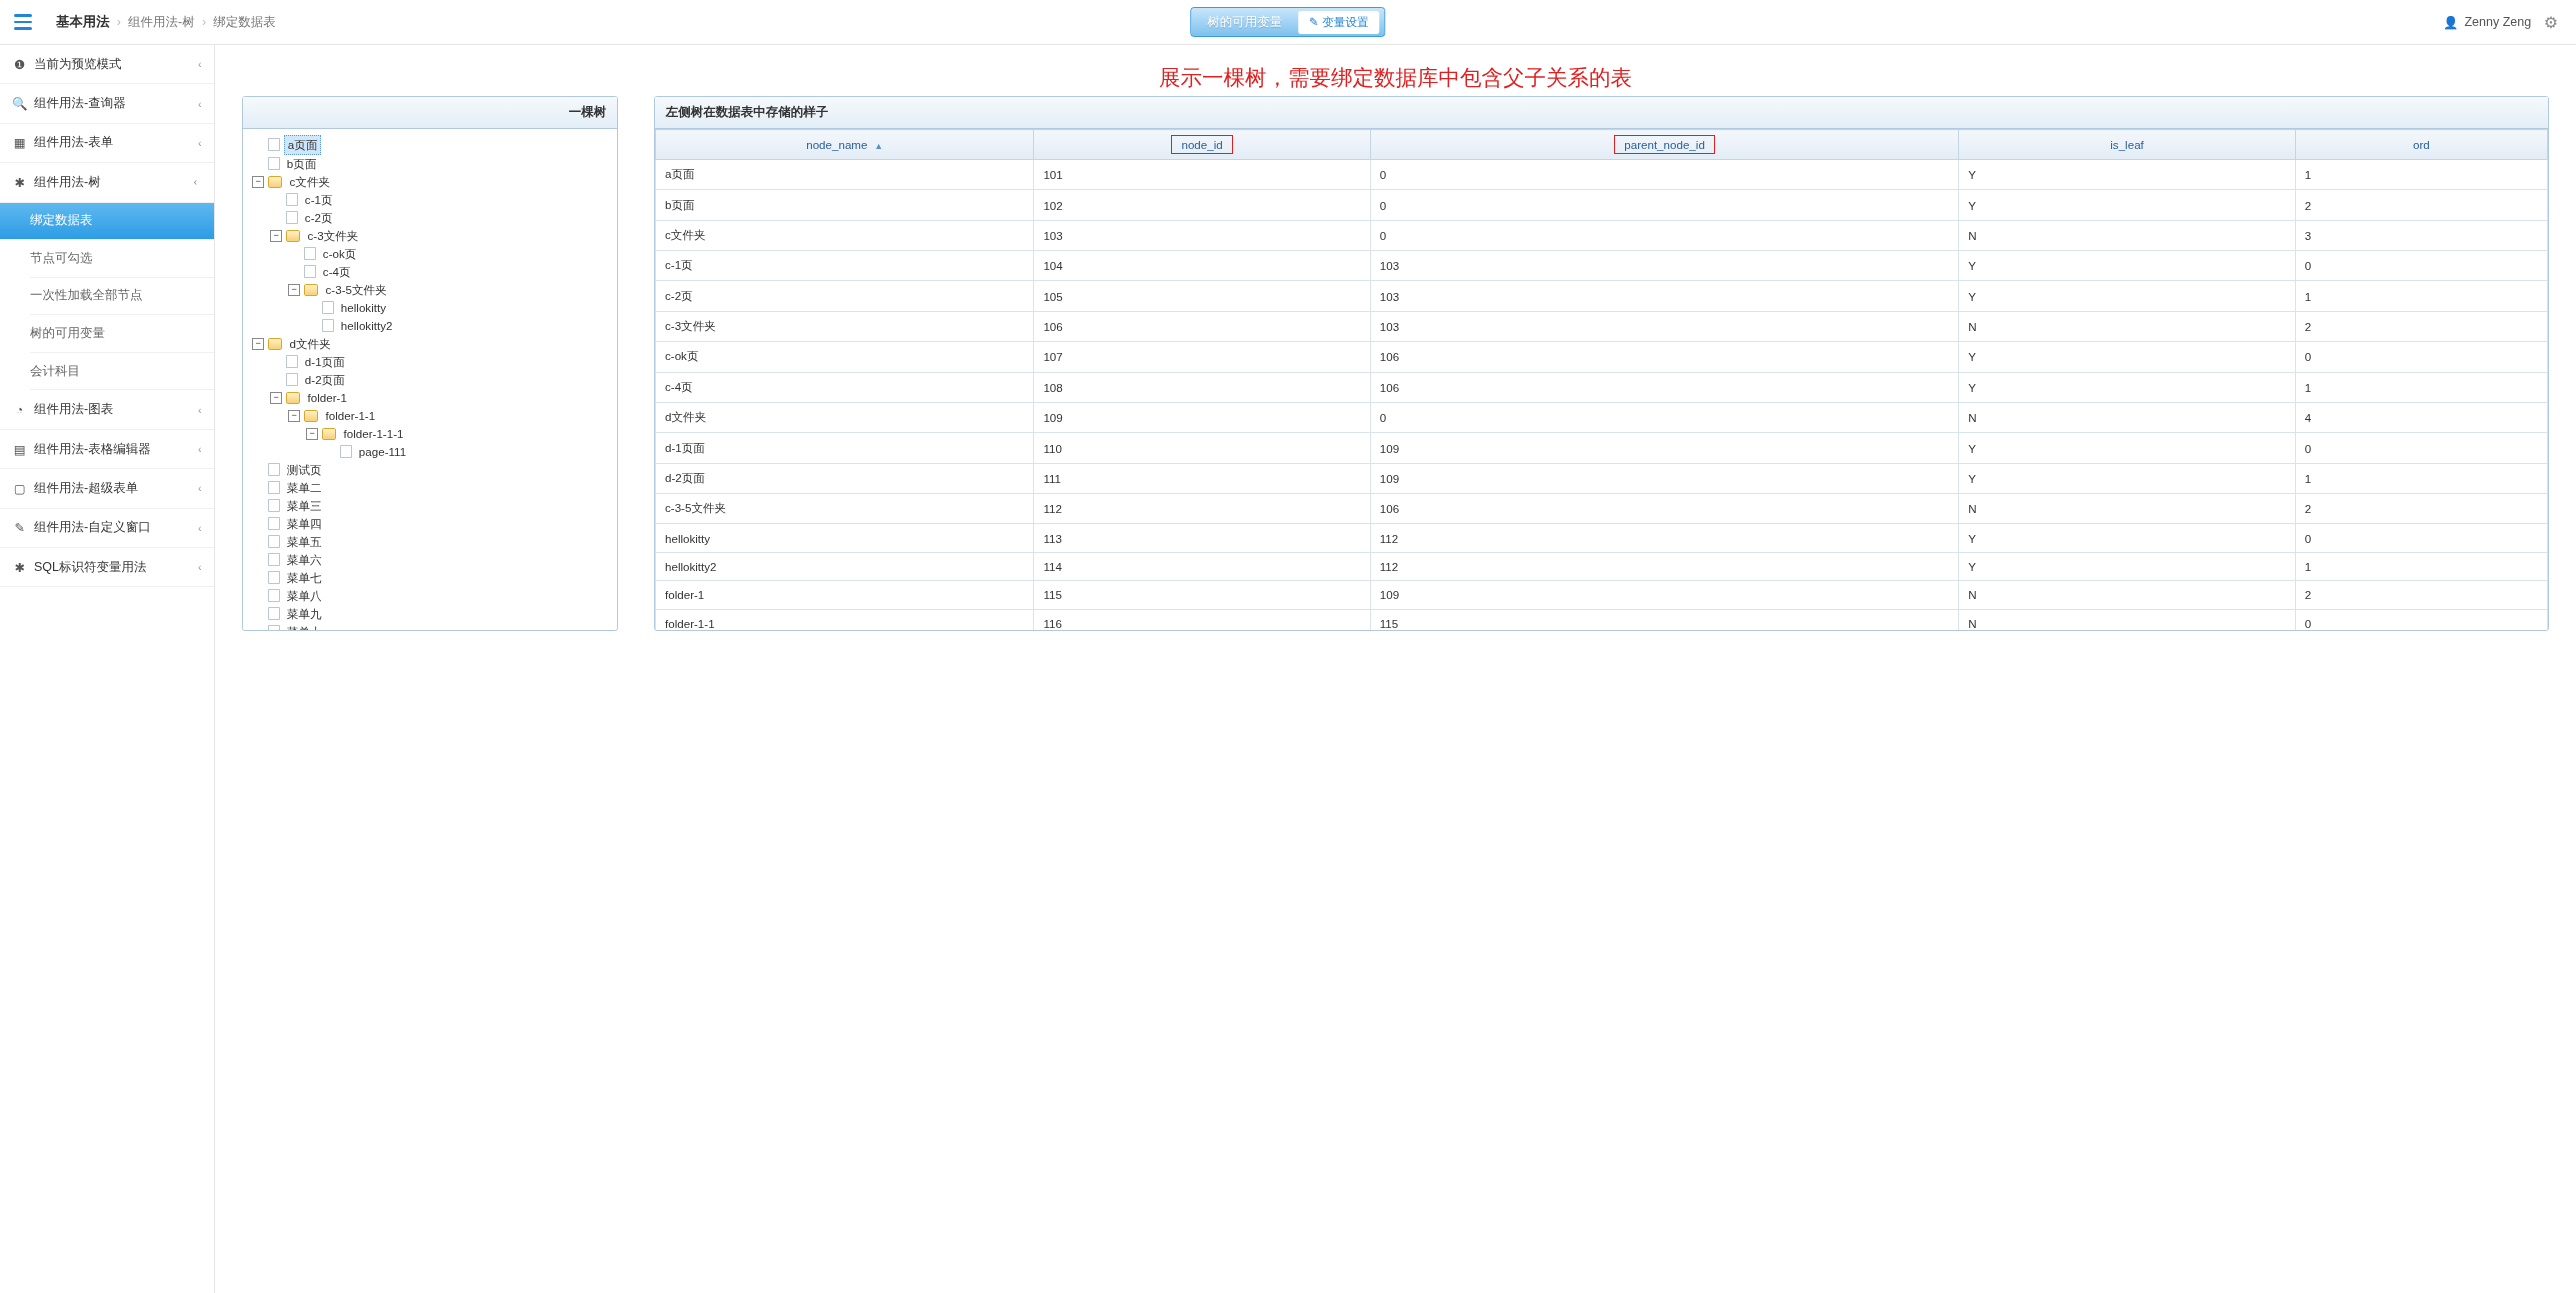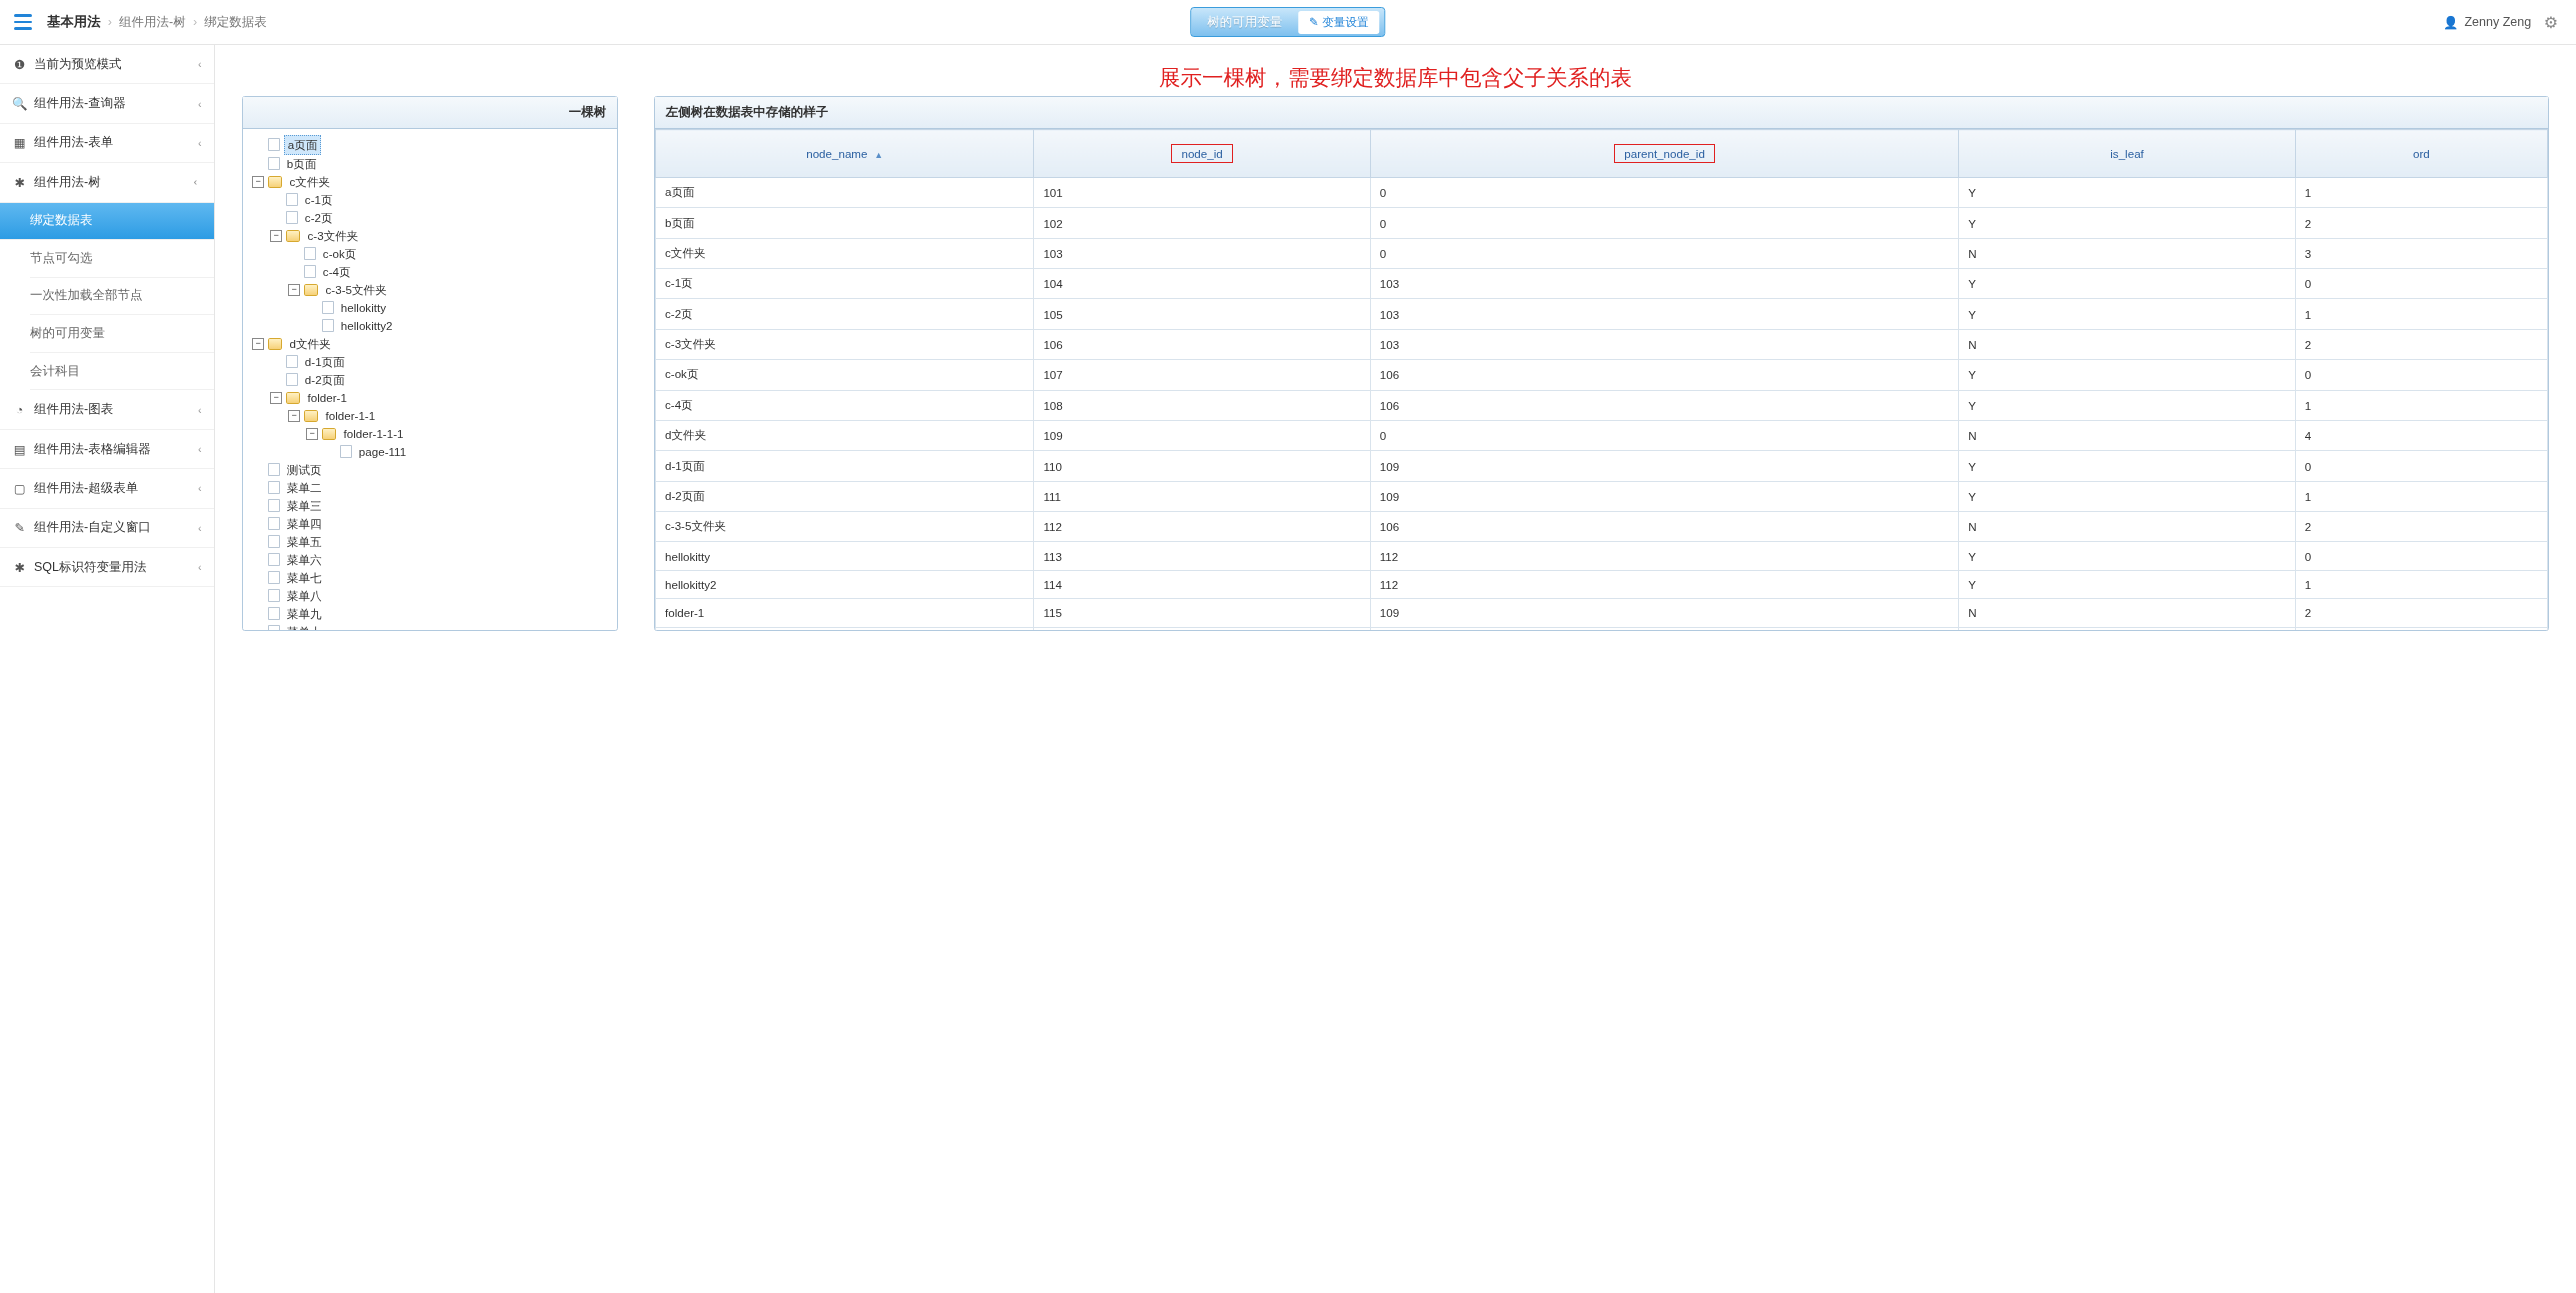--- a/index.html
+++ b/index.html
@@ -2,21 +2,21 @@
 <html style="font-size:14.3px"><head>
 <meta charset="utf-8">
 <style>
 * { box-sizing: border-box; margin: 0; padding: 0; }
 body { font-family: "Helvetica Neue", Arial, "Microsoft YaHei", sans-serif; font-size: 12.5px; color: #333; background: #fff; }
 
 
 .topbar { height: 45px; background: #fff; border-bottom: 0.9px solid #e5e5e5; display: flex; align-items: center; padding: 0 9px; position: relative; }
 .menu-toggle { width: 27px; height: 27px; display: flex; flex-direction: column; justify-content: center; gap: 3.6px; cursor: pointer; padding: 0 4.5px; }
 .menu-toggle span { display: block; height: 2.7px; background: #2184d8; border-radius: 1.8px; }
-.breadcrumb { display: flex; align-items: center; gap: 7.2px; margin-left: 11px; }
+.breadcrumb { display: flex; align-items: center; gap: 7.2px; margin-left: 20px; }
 .breadcrumb .root { font-weight: bold; font-size: 13.4px; color: #333; }
 .breadcrumb .sep { color: #bbb; }
 .breadcrumb .part { color: #777; }
 .topbar-center { position: absolute; left: 50%; transform: translateX(-50%); display: flex; align-items: center; background: linear-gradient(#c8e6fa, #7ec0ee); border: 0.9px solid #3a9cdc; border-radius: 3.6px; height: 30px; overflow: hidden; }
 .topbar-center .preview { color: #fff; padding: 0 16px; font-size: 12.5px; text-shadow: 0 0.9px 0.9px rgba(0,0,0,.2); white-space: nowrap; }
 .topbar-center .varbtn { background: #fff; color: #2184d8; border: none; height: 23px; margin: 0 5.4px 0 0; padding: 0 10.7px; border-radius: 2.7px; font-size: 11.6px; cursor: pointer; display: flex; align-items: center; gap: 3.6px; }
 .topbar-right { margin-left: auto; display: flex; align-items: center; gap: 12.5px; padding-right: 9px; }
 .username { color: #555; display: flex; align-items: center; gap: 5.4px; }
 .gear { color: #888; font-size: 16px; cursor: pointer; }
 
@@ -53,21 +53,21 @@
 .toggle { width: 12.5px; height: 12.5px; display: inline-flex; align-items: center; justify-content: center; border: 0.9px solid #888; font-size: 9px; line-height: 1; background: #fff; cursor: pointer; margin-right: 1.8px; }
 .tspacer { width: 12.5px; height: 12.5px; display: inline-block; margin-right: 1.8px; }
 .icon { width: 14.3px; height: 12.5px; display: inline-block; margin-right: 2.7px; }
 .icon.folder-open { background: linear-gradient(#fff1c3,#f6d178); border: 0.9px solid #d6a82f; border-radius: 1.8px; }
 .icon.page { background: #fff; border: 0.9px solid #b9c6d4; border-radius: 0.9px; width: 11.6px; height: 13.4px; position: relative; }
 .node .label { padding: 0 2.7px; }
 .node.selected > .nrow .label { background: #cfe7fb; border: 0.9px dotted #5a9bd4; }
 
 
 table.grid { width: 100%; border-collapse: collapse; font-size: 11.6px; }
-table.grid th { background: linear-gradient(#f3f7fb,#e3edf6); border: 0.9px solid #c4d5e5; padding: 14px 9px; font-weight: normal; color: #2a5fa0; text-align: center; position: relative; }
+table.grid th { background: linear-gradient(#f3f7fb,#e3edf6); border: 0.9px solid #c4d5e5; padding: 5px 9px; font-weight: normal; color: #2a5fa0; text-align: center; position: relative; }
 table.grid th .sort { font-size: 9px; margin-left: 3.6px; color: #5a8fc8; }
 table.grid td { border: 0.9px solid #d9e3ec; padding: 7.2px 9px; color: #333; }
 .th-box { border: 1.8px solid #e02020; display: inline-block; padding: 1.8px 9px; }
 .th-node-name { width: 18%; }
 .th-node-id { width: 16%; }
 .th-parent { width: 28%; margin-left: 48px; }
 .th-isleaf { width: 16%; }
 .th-ord { width: 12%; }
 </style>
 </head>

